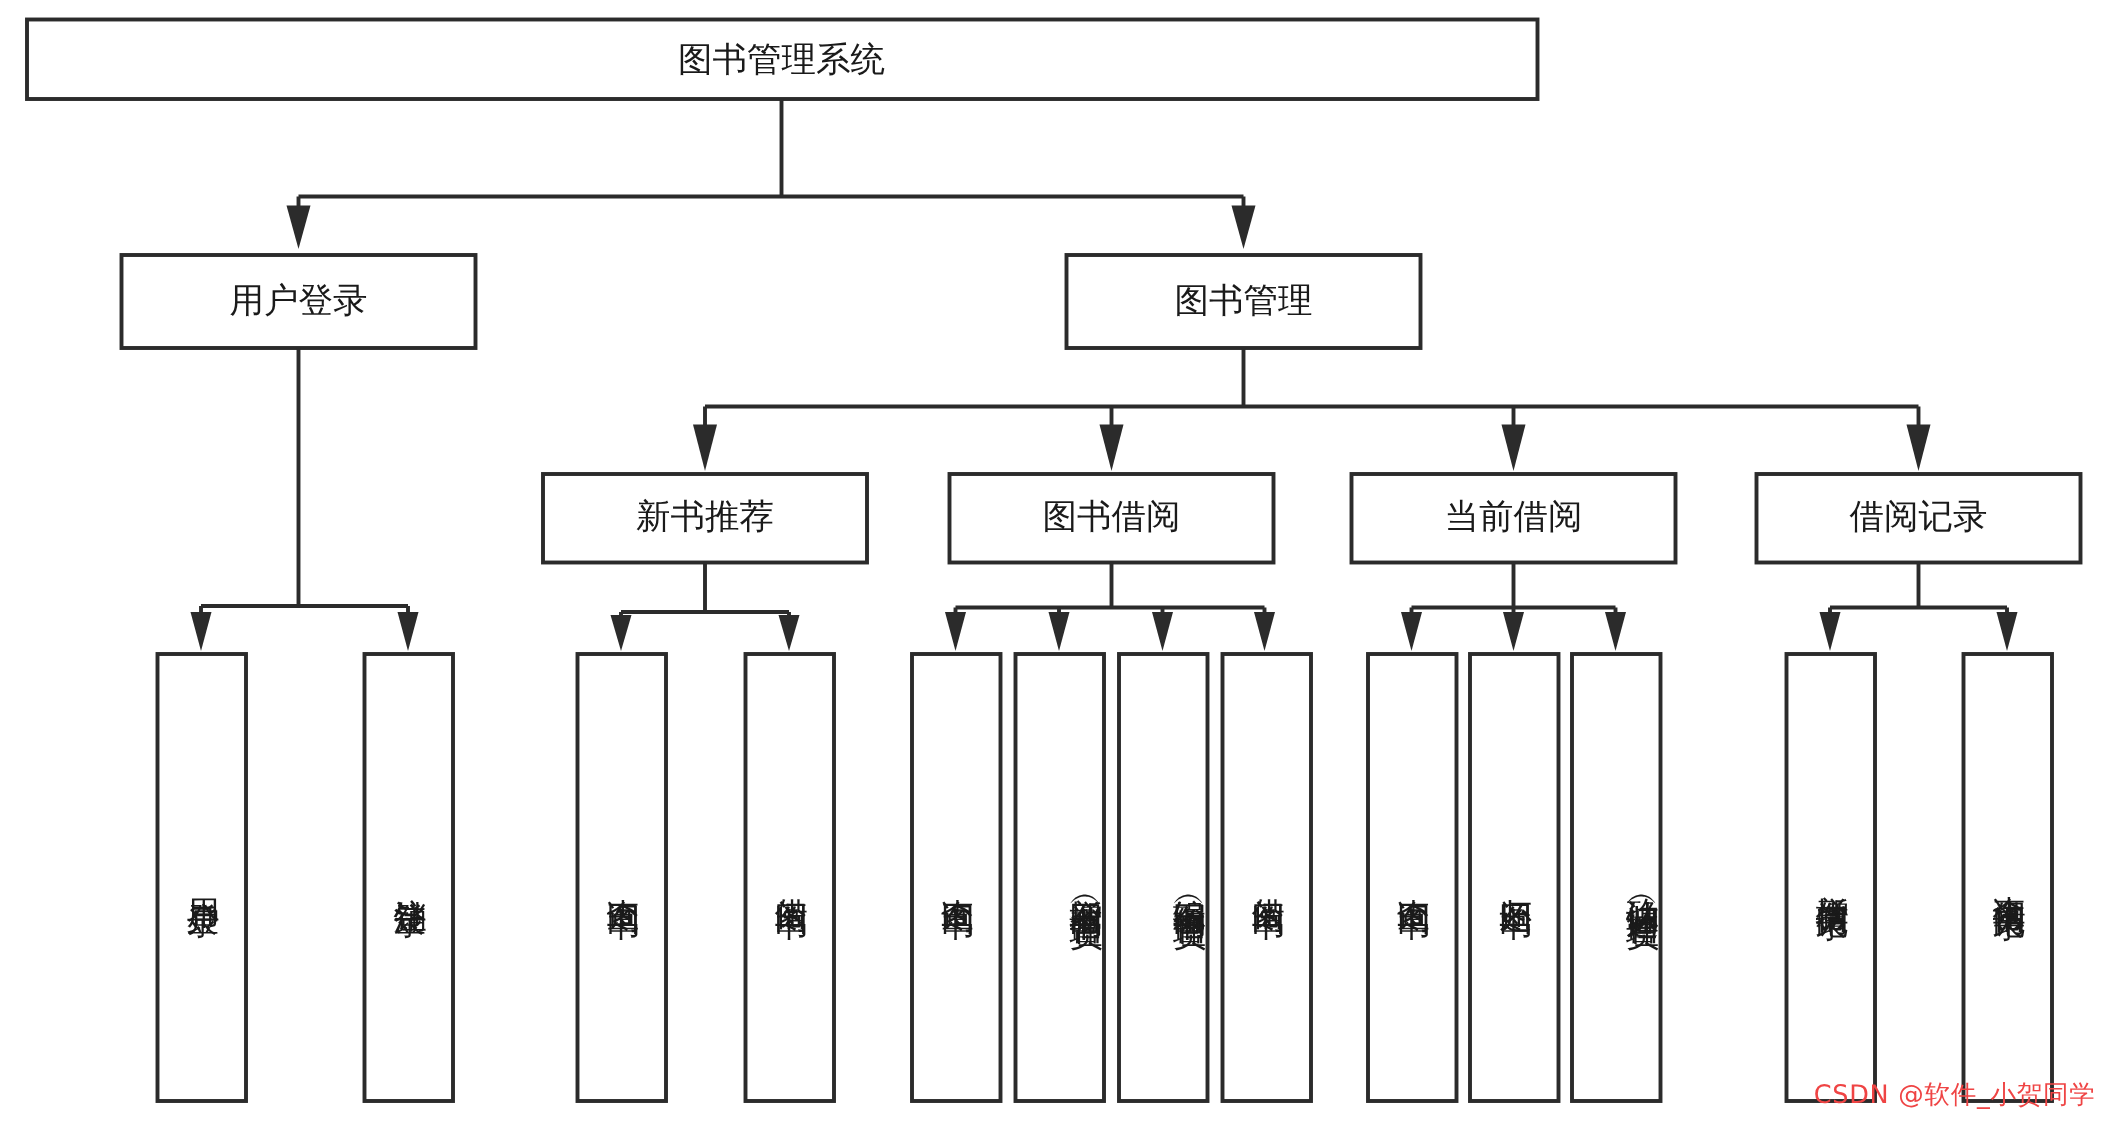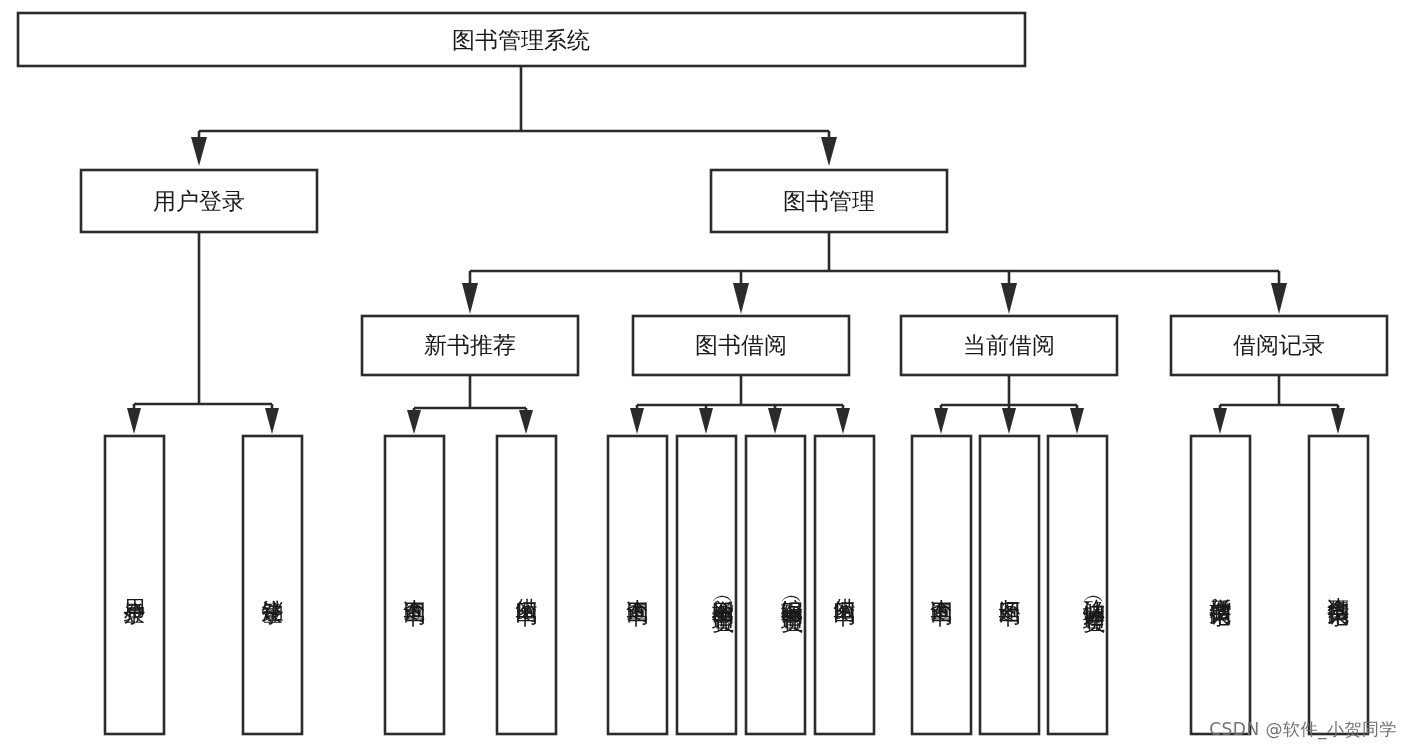--- a/index.html
+++ b/index.html
@@ -65,21 +65,21 @@
     text-align: center;
     white-space: nowrap;
     pointer-events: none;
   }
   .watermark {
     position: absolute;
     right: 8px;
     bottom: 6px;
     font-family: "DejaVu Sans", "Liberation Sans", sans-serif;
     font-size: 17px;
-    color: #737373;
+    color: #ef4444;
     letter-spacing: 0.5px;
     white-space: nowrap;
   }
 </style>
 </head>
 <body>
 
 <div id="diagram-root">
 
   <svg id="flowchart" viewBox="0 0 1405 747">

